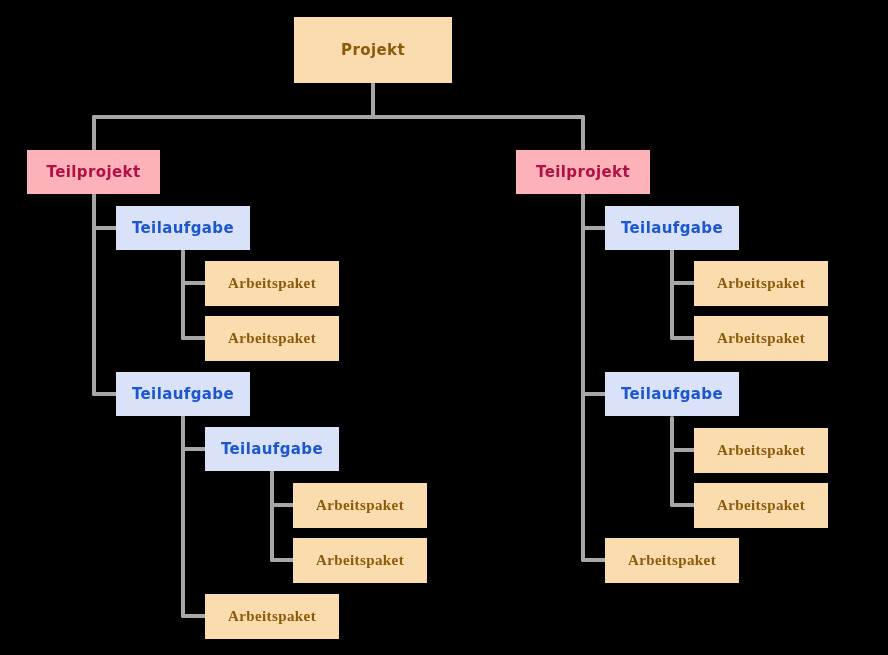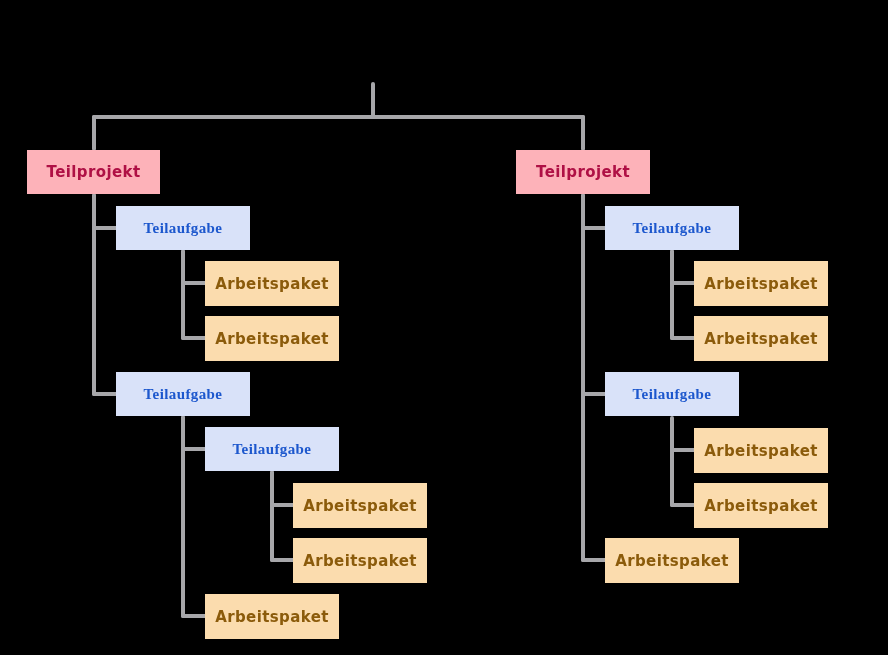--- a/index.html
+++ b/index.html
@@ -25,22 +25,22 @@
     display: flex;
     align-items: center;
     justify-content: center;
     font-weight: bold;
     font-size: 15px;
     letter-spacing: 0.4px;
     white-space: nowrap;
   }
   .node.projekt      { background: var(--projekt-fill, #FBDCAE);      color: var(--projekt-text, #8B5B0B); }
   .node.teilprojekt  { background: var(--teilprojekt-fill, #FDB2B9);  color: var(--teilprojekt-text, #AF1045); text-align: center; }
-  .node.teilaufgabe  { background: var(--teilaufgabe-fill, #D9E2F9);  color: var(--teilaufgabe-text, #1C57CD); font-family: Liberation Serif, serif; }
-  .node.arbeitspaket { background: var(--arbeitspaket-fill, #FBDCAE); color: var(--arbeitspaket-text, #8B5B0B); }
+  .node.teilaufgabe  { background: var(--teilaufgabe-fill, #D9E2F9);  color: var(--teilaufgabe-text, #1C57CD); }
+  .node.arbeitspaket { background: var(--arbeitspaket-fill, #FBDCAE); color: var(--arbeitspaket-text, #8B5B0B); font-family: Liberation Serif, serif; }
 </style>
 </head>
 <body>
 
 <div class="canvas">
 
   <div class="line" style="left:371px;top:82px;width:4px;height:35px"></div>
   <div class="line" style="left:92px;top:115px;width:493px;height:4px"></div>
   <div class="line" style="left:92px;top:115px;width:4px;height:36px"></div>
   <div class="line" style="left:581px;top:115px;width:4px;height:36px"></div>
@@ -67,20 +67,21 @@
   <div class="line" style="left:581px;top:558px;width:26px;height:4px"></div>
 
   <div class="line" style="left:670px;top:249px;width:4px;height:91px"></div>
   <div class="line" style="left:670px;top:281px;width:26px;height:4px"></div>
   <div class="line" style="left:670px;top:336px;width:26px;height:4px"></div>
 
   <div class="line" style="left:670px;top:416px;width:4px;height:91px"></div>
   <div class="line" style="left:670px;top:448px;width:26px;height:4px"></div>
   <div class="line" style="left:670px;top:503px;width:26px;height:4px"></div>
 
+  <div class="node projekt" style="left:294px;top:17px;width:158px;height:66px">Projekt</div>
 
   <div class="node teilprojekt" style="left:27px;top:150px;width:133px;height:44px">Teilprojekt</div>
   <div class="node teilaufgabe" style="left:116px;top:206px;width:134px;height:44px">Teilaufgabe</div>
   <div class="node arbeitspaket" style="left:205px;top:261px;width:134px;height:45px">Arbeitspaket</div>
   <div class="node arbeitspaket" style="left:205px;top:316px;width:134px;height:45px">Arbeitspaket</div>
   <div class="node teilaufgabe" style="left:116px;top:372px;width:134px;height:44px">Teilaufgabe</div>
   <div class="node teilaufgabe" style="left:205px;top:427px;width:134px;height:44px">Teilaufgabe</div>
   <div class="node arbeitspaket" style="left:293px;top:483px;width:134px;height:45px">Arbeitspaket</div>
   <div class="node arbeitspaket" style="left:293px;top:538px;width:134px;height:45px">Arbeitspaket</div>
   <div class="node arbeitspaket" style="left:205px;top:594px;width:134px;height:45px">Arbeitspaket</div>

